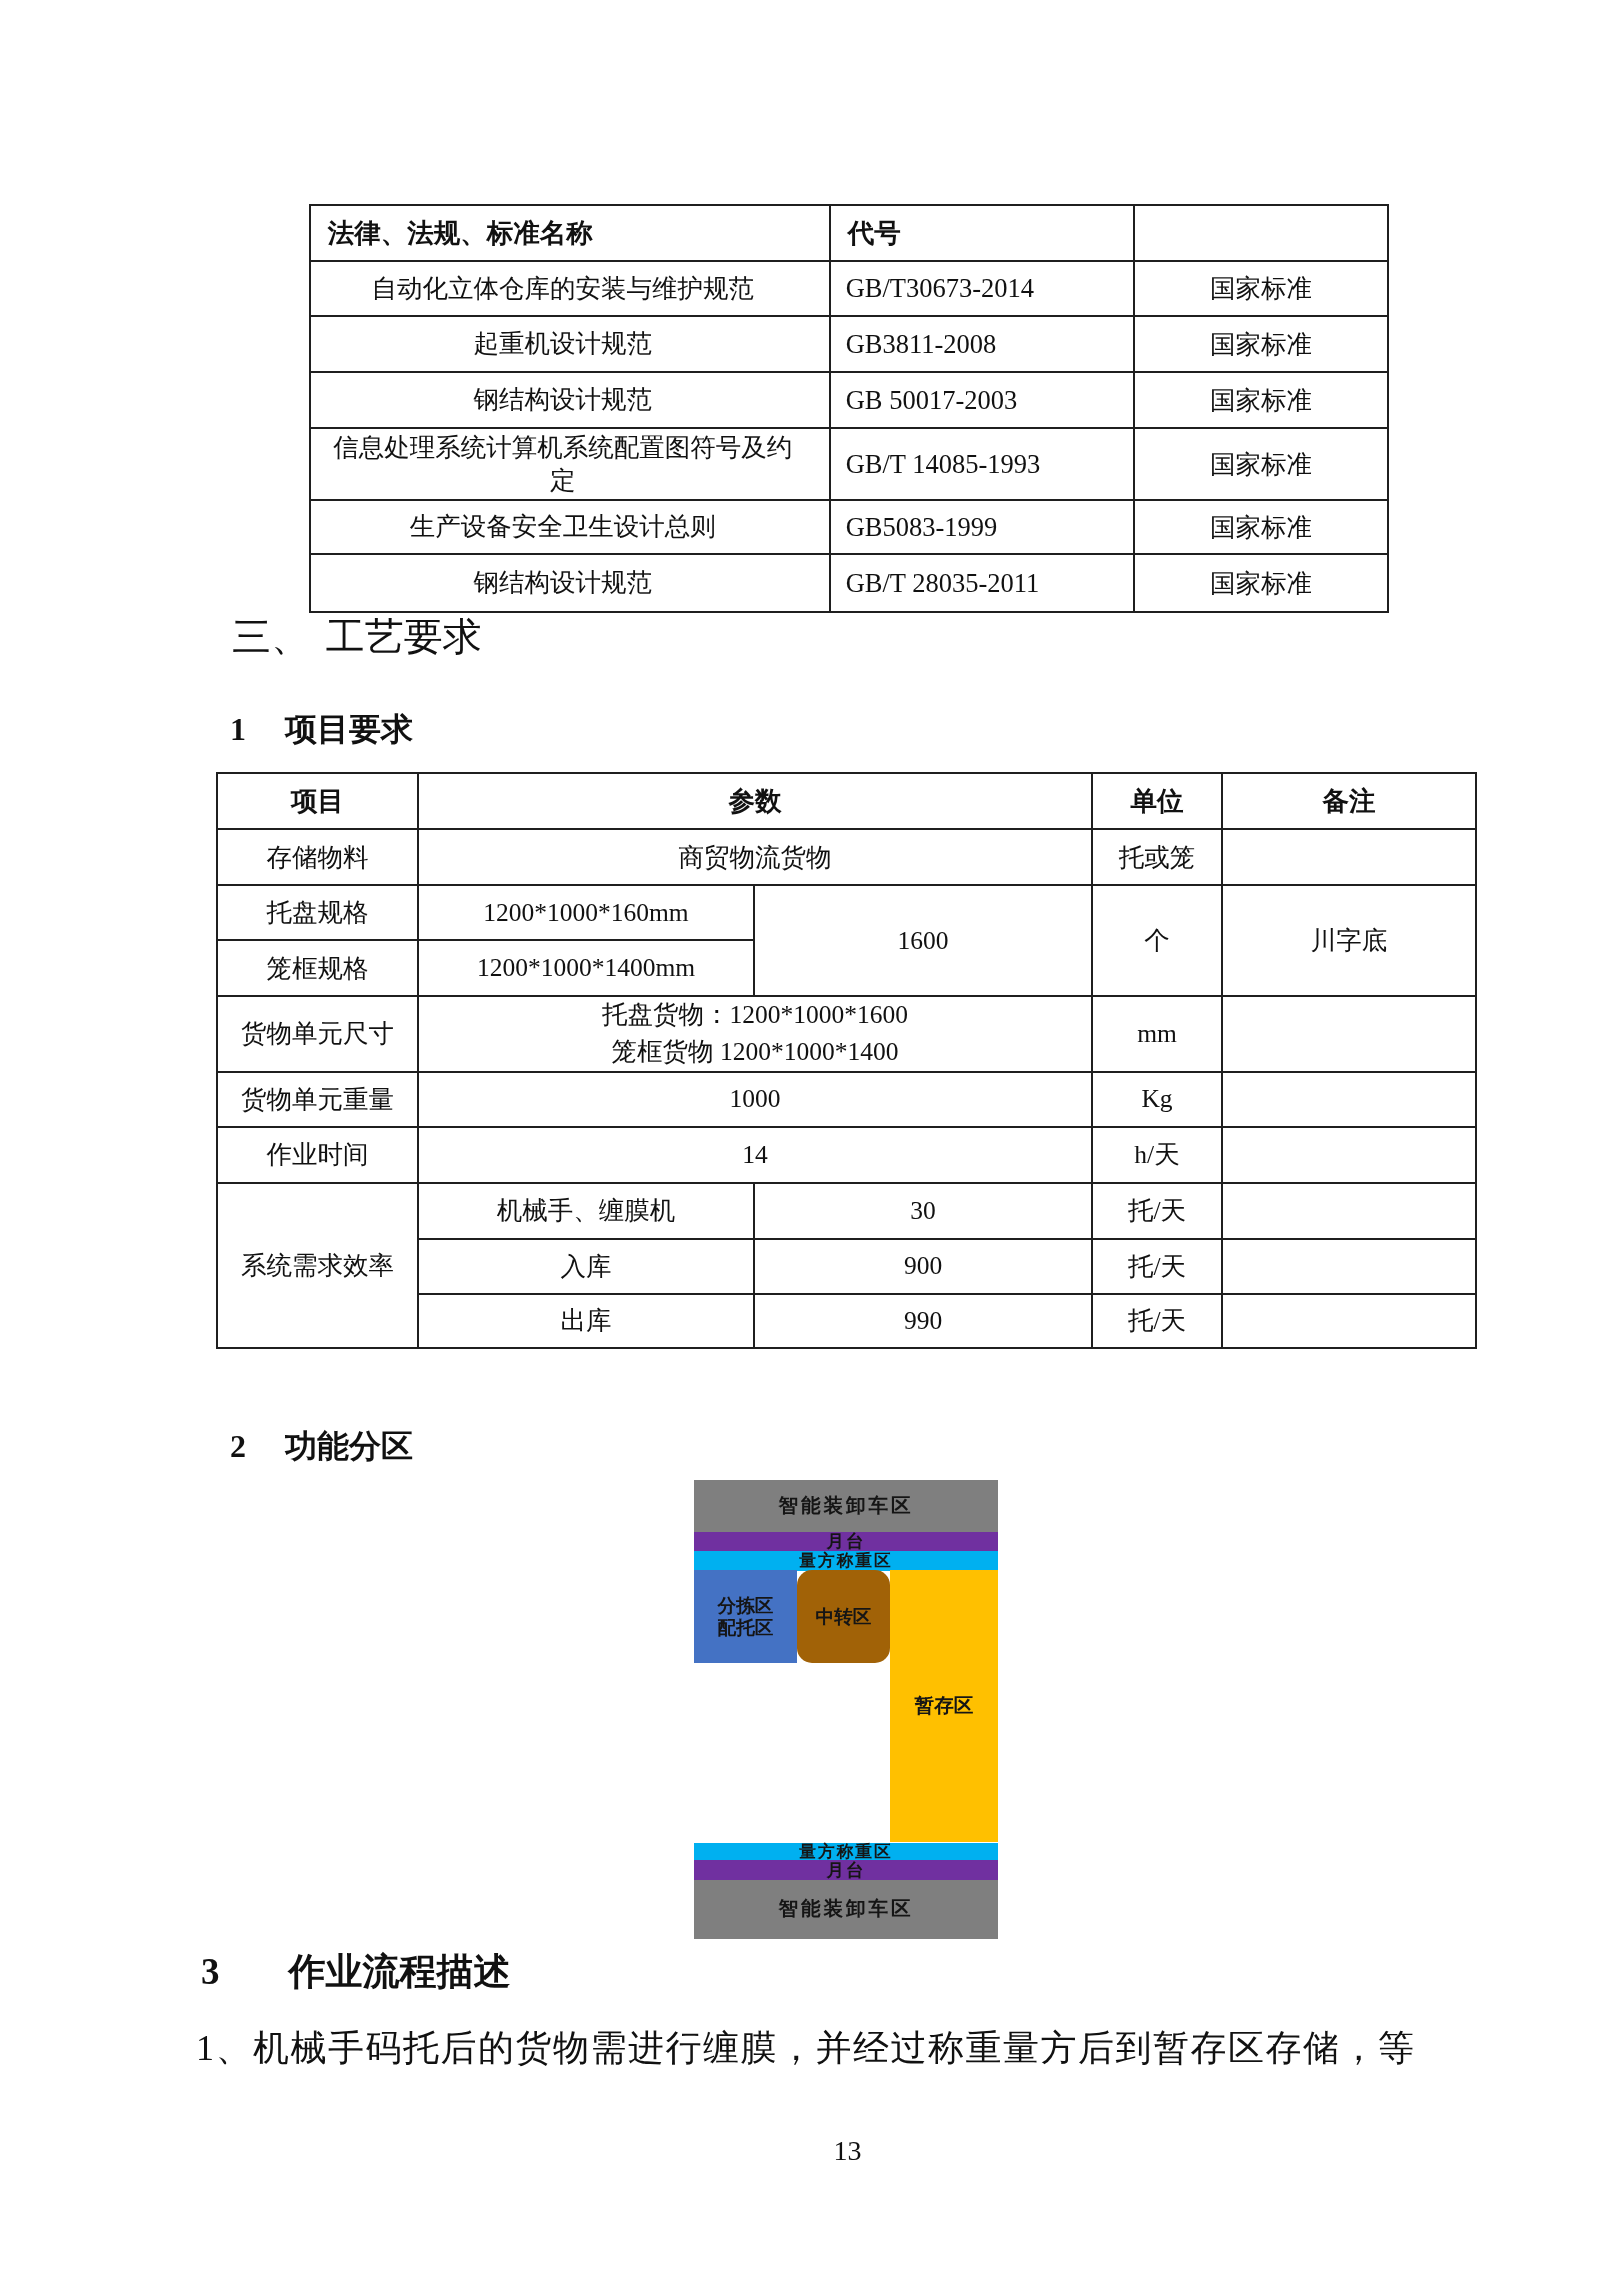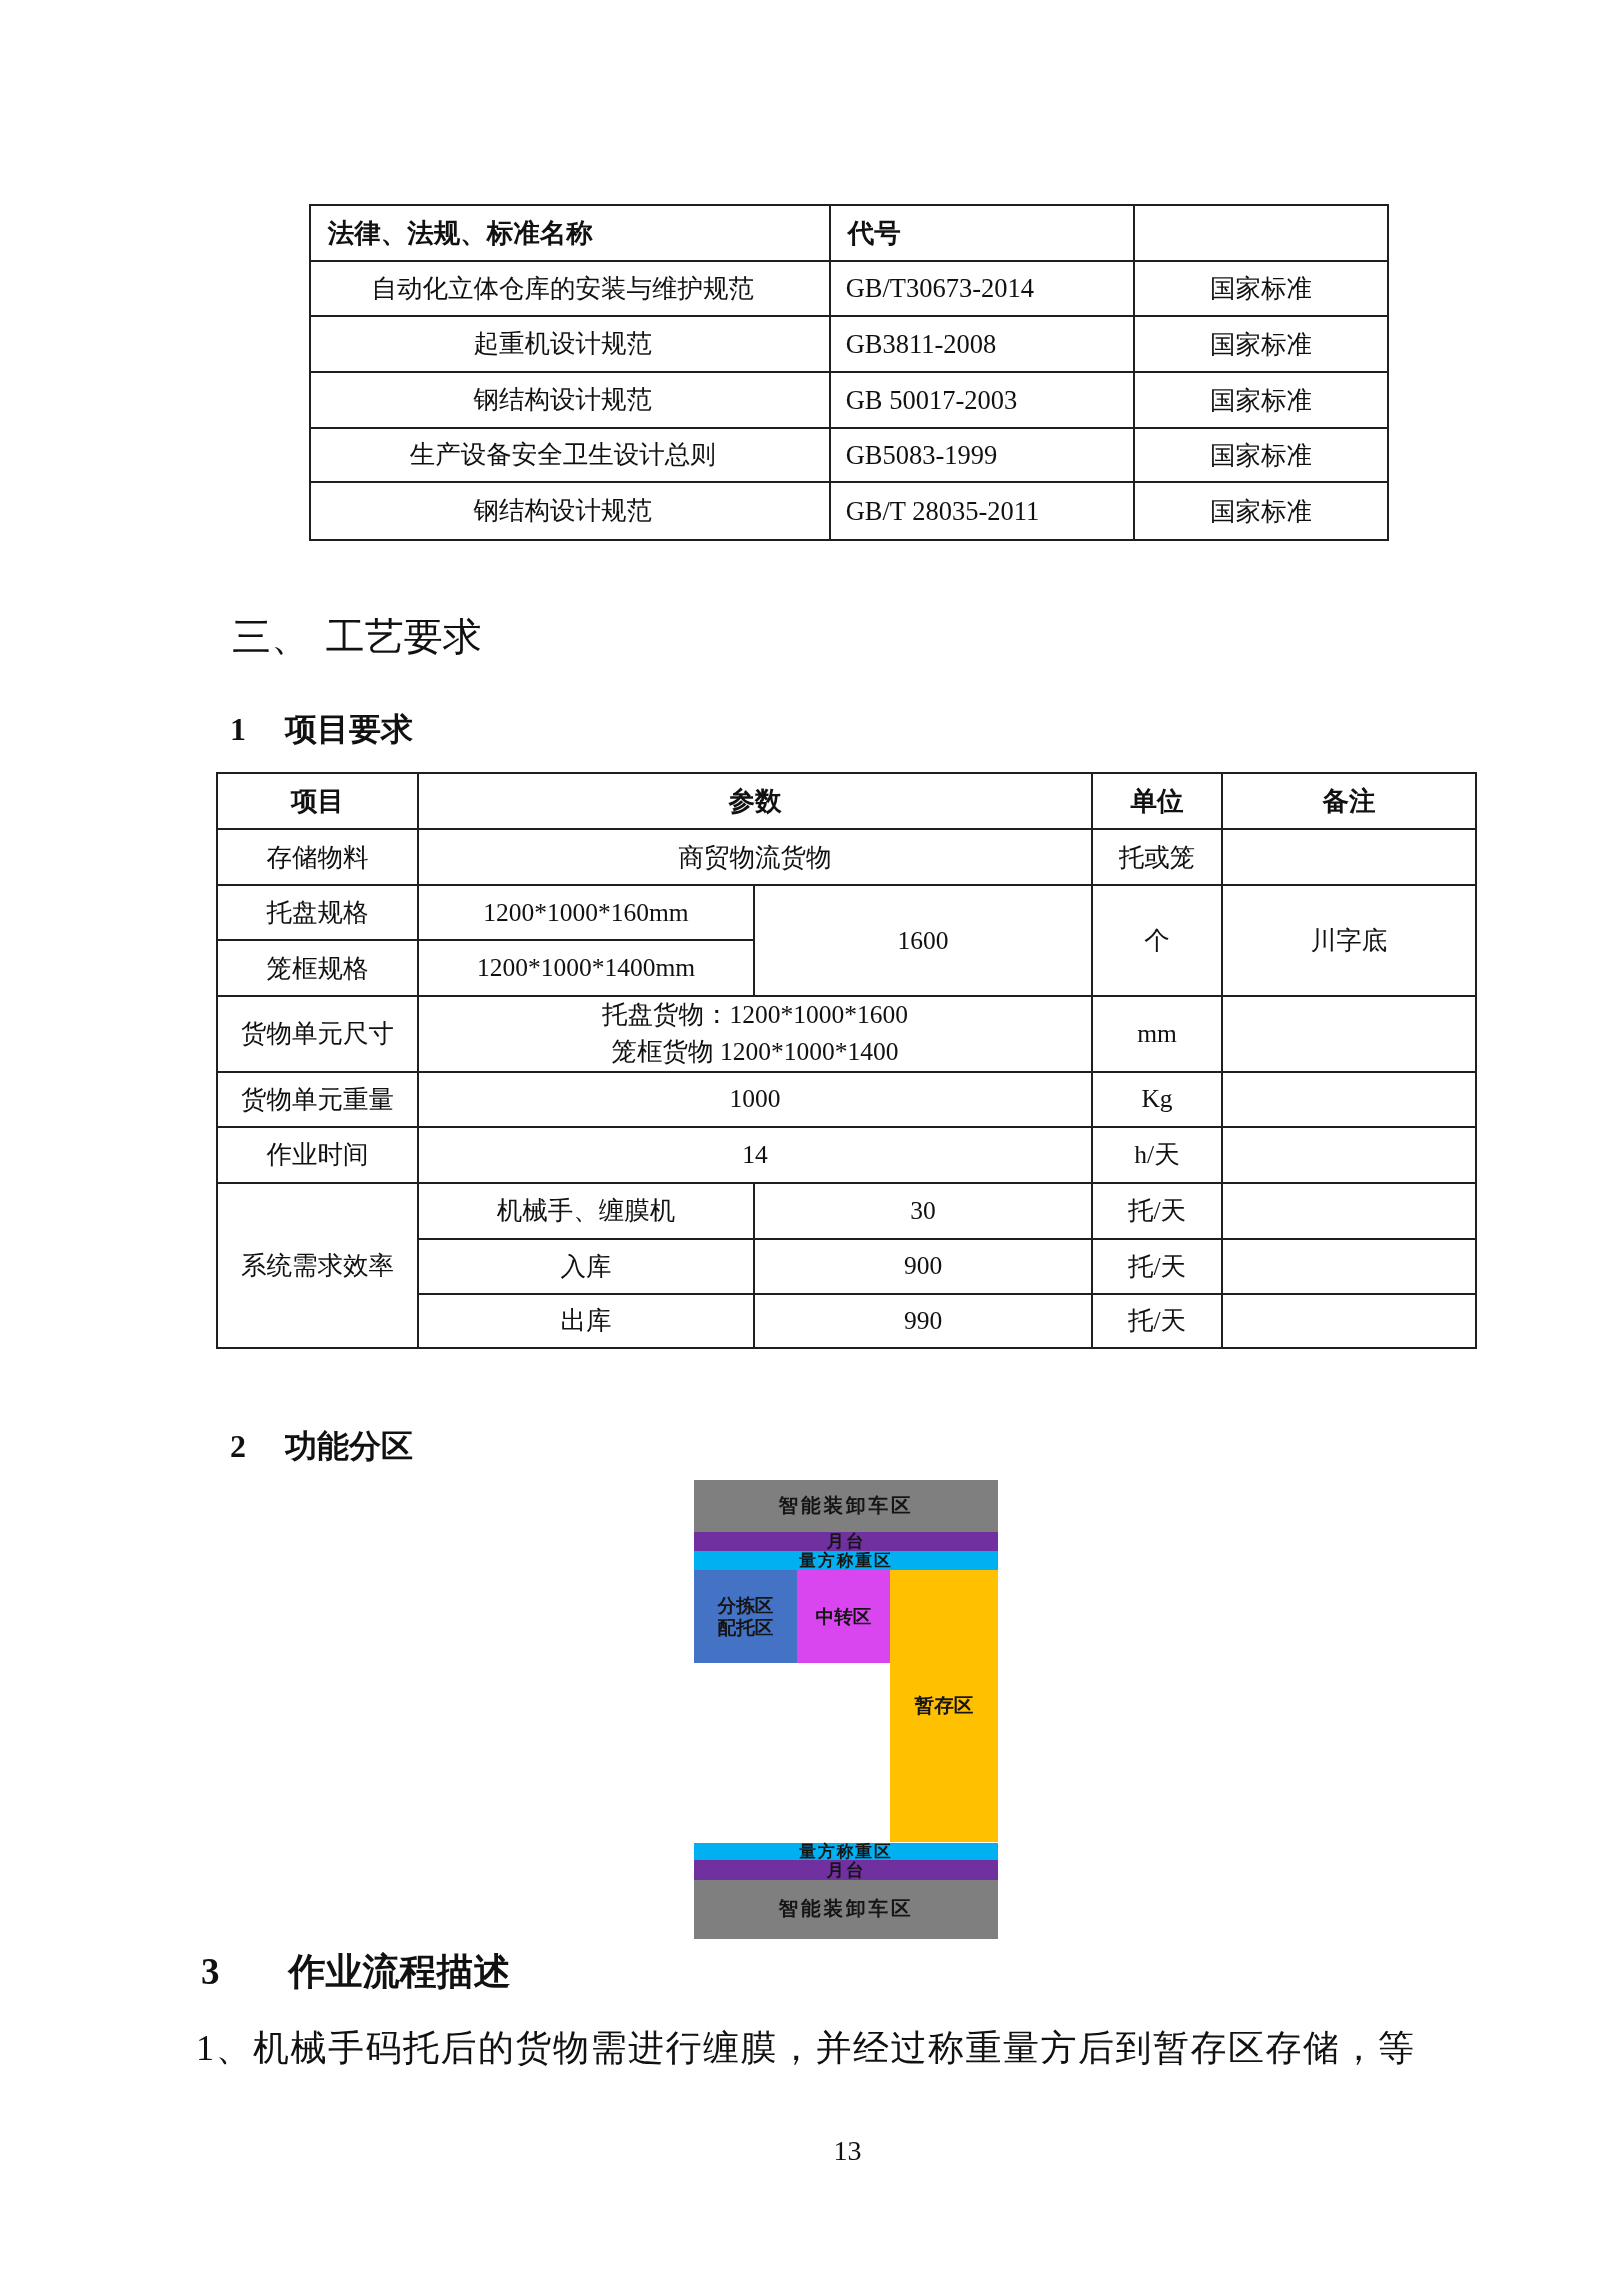--- a/index.html
+++ b/index.html
@@ -74,20 +74,25 @@
   <tr style="height:56px">
     <td class="c-name">起重机设计规范</td>
     <td class="c-code">GB3811-2008</td>
     <td class="c-cat">国家标准</td>
   </tr>
   <tr style="height:56px">
     <td class="c-name">钢结构设计规范</td>
     <td class="c-code">GB 50017-2003</td>
     <td class="c-cat">国家标准</td>
   </tr>
+  <tr style="height:72px">
+    <td class="c-name">信息处理系统计算机系统配置图符号及约定</td>
+    <td class="c-code">GB/T 14085-1993</td>
+    <td class="c-cat">国家标准</td>
+  </tr>
   <tr style="height:54px">
     <td class="c-name">生产设备安全卫生设计总则</td>
     <td class="c-code">GB5083-1999</td>
     <td class="c-cat">国家标准</td>
   </tr>
   <tr style="height:58px">
     <td class="c-name">钢结构设计规范</td>
     <td class="c-code">GB/T 28035-2011</td>
     <td class="c-cat">国家标准</td>
   </tr>
@@ -187,21 +192,21 @@
   </div>
   <div class="dz z-plat-top" style="background-color: rgb(112, 48, 160);">
     <span>月台</span>
   </div>
   <div class="dz z-weigh-top" style="background-color: rgb(0, 176, 240);">
     <span>量方称重区</span>
   </div>
   <div class="dz z-sorting" style="background-color: rgb(68, 114, 196);">
     <span><span>分拣区</span><br><span>配托区</span></span>
   </div>
-  <div class="dz z-transfer" style="background-color: #d946ef;">
+  <div class="dz z-transfer" style="background-color: #a16207; border-radius: 15px;">
     <span>中转区</span>
   </div>
   <div class="dz z-staging" style="background-color: rgb(255, 192, 0);">
     <span>暂存区</span>
   </div>
   <div class="dz z-weigh-bot" style="background-color: rgb(0, 176, 240);">
     <span>量方称重区</span>
   </div>
   <div class="dz z-plat-bot" style="background-color: rgb(112, 48, 160);">
     <span>月台</span>

